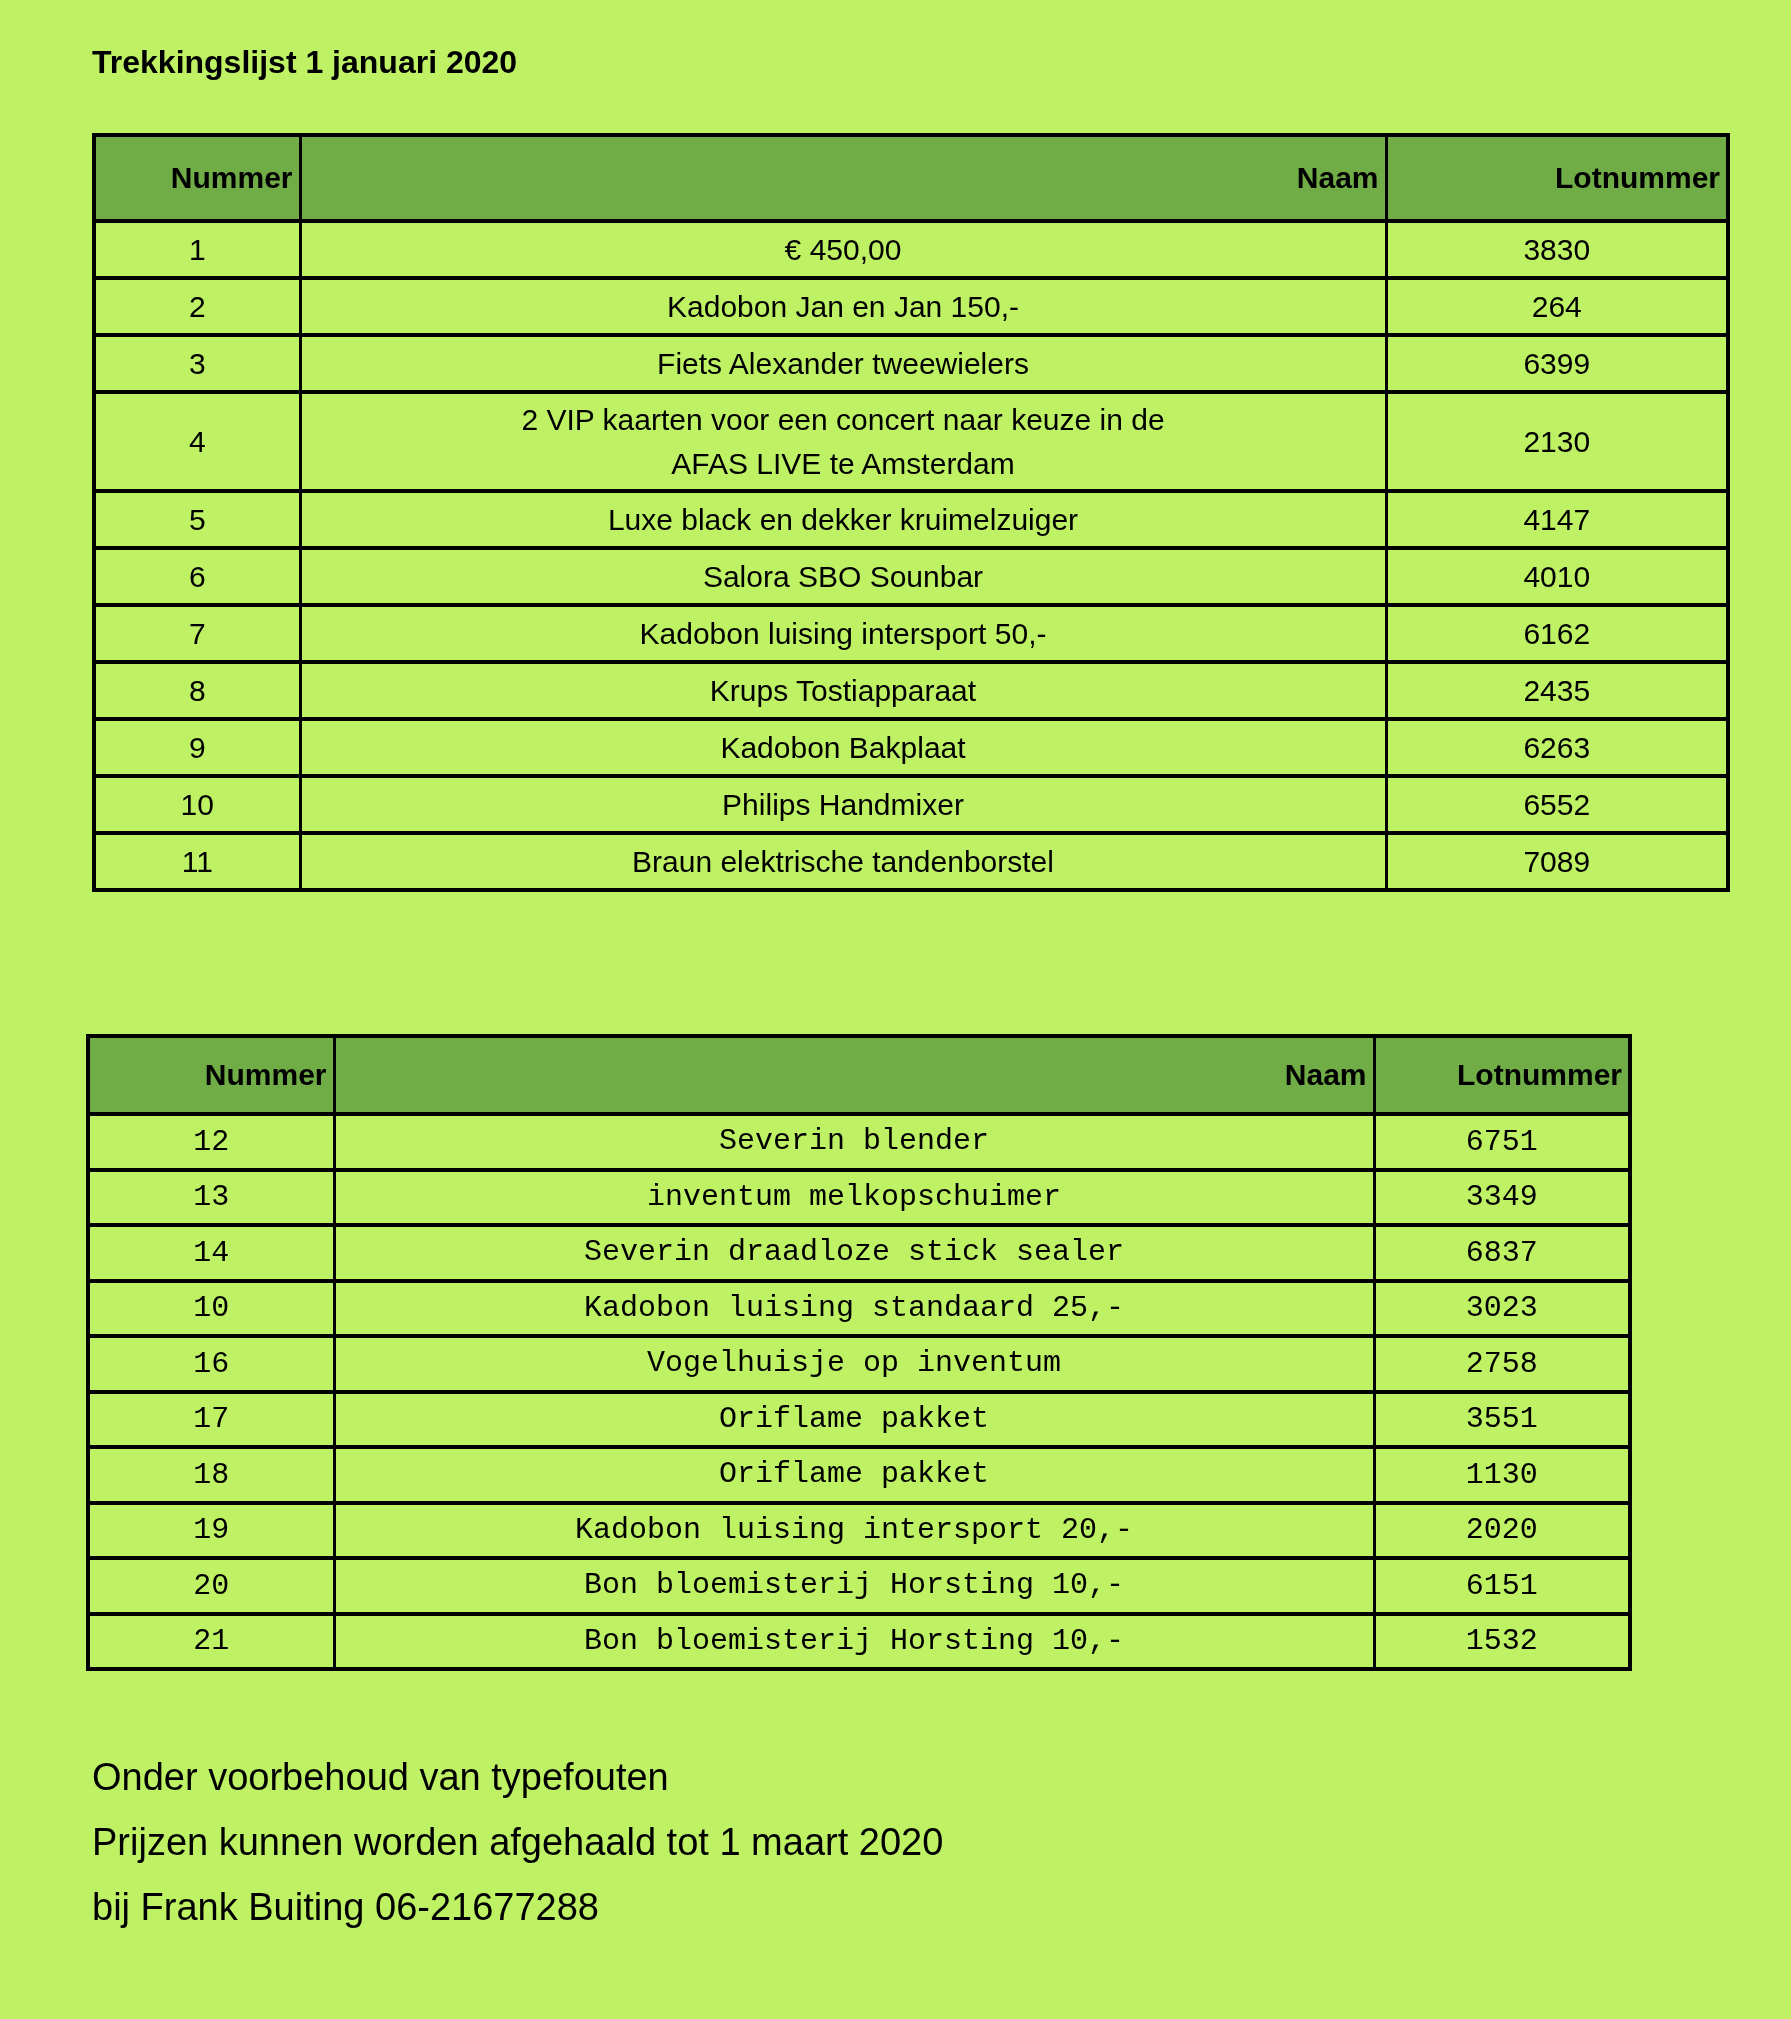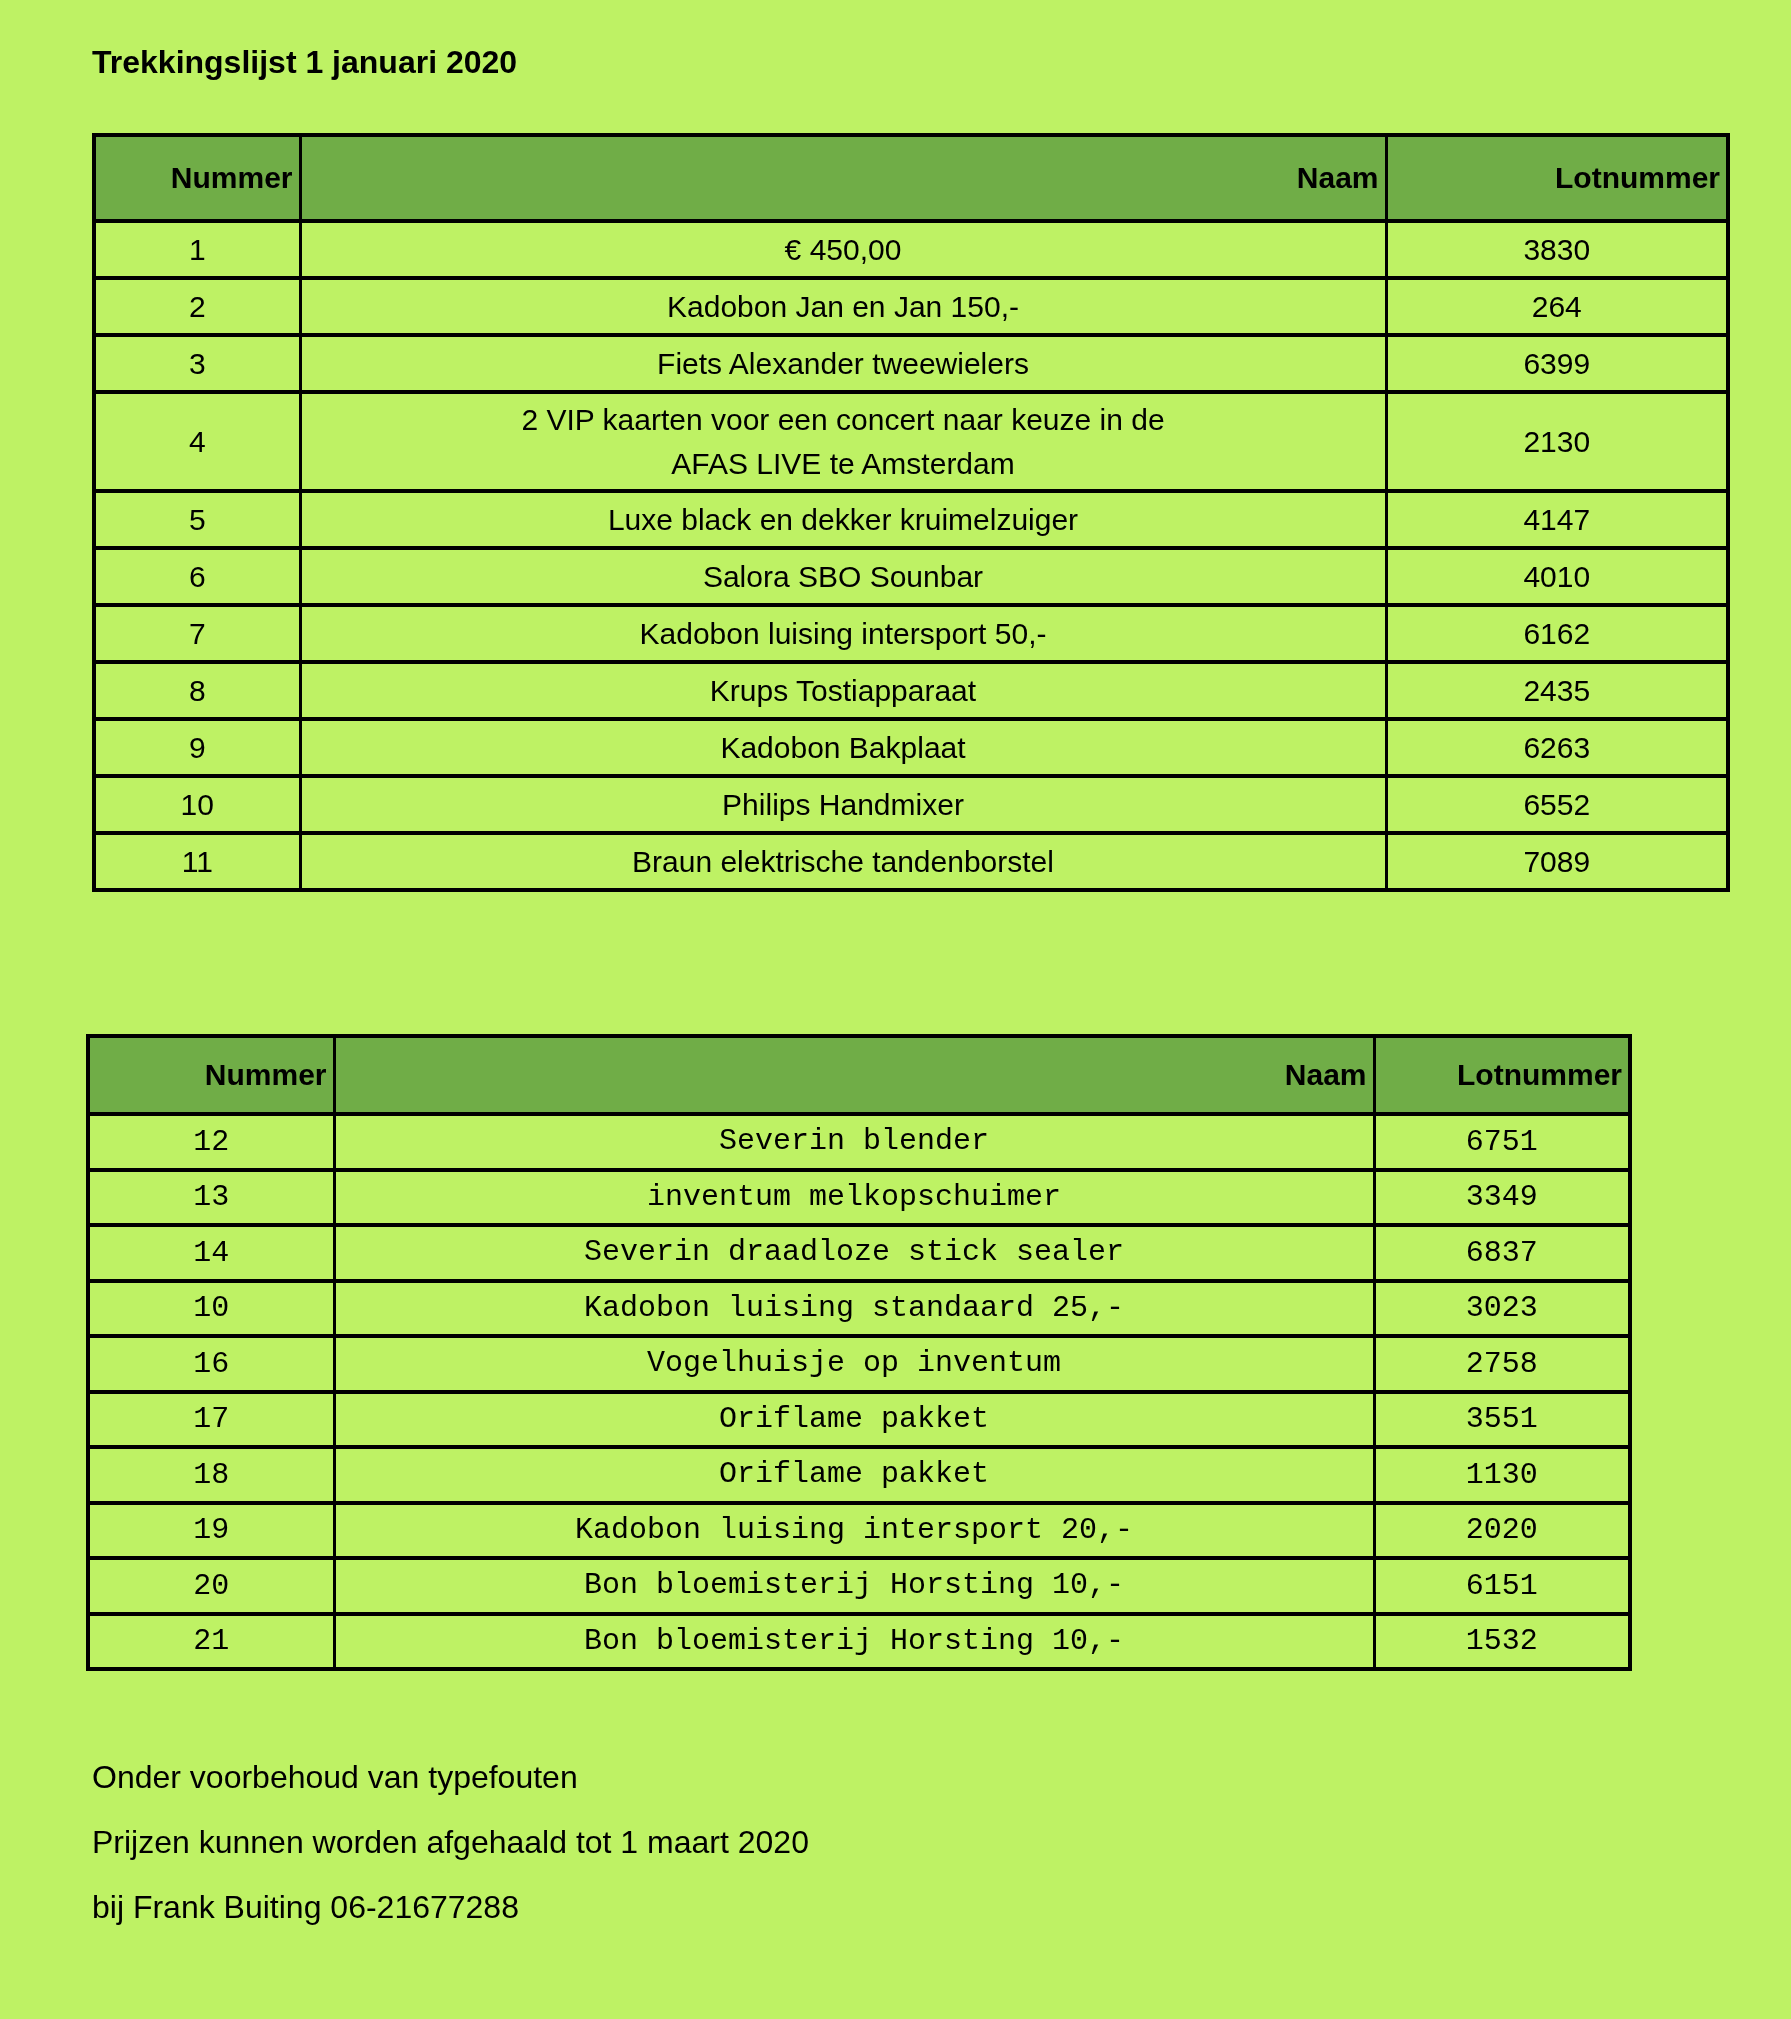--- a/index.html
+++ b/index.html
@@ -57,21 +57,21 @@
   table.table-2 td { height: 55px; font-family: Liberation Mono, monospace; }
   table.table-2 .col-nummer { width: 246px; }
   table.table-2 .col-lot    { width: 256px; }
 
   td.cell-naam { white-space: pre-line; line-height: 1.45; }
   td.cell-lotnummer, th.col-lot { }
   td.cell-lotnummer { text-align: right; padding-right: 10px; }
 
   .footer {
     margin-top: 74px;
-    font-size: 32px;
+    font-size: 38px;
     line-height: 65px;
   }
   .footer p { margin: 0; }
 </style>
 </head>
 <body>
 
 <div class="page">
 
   <h1 class="doc-title">Trekkingslijst 1 januari 2020</h1>

